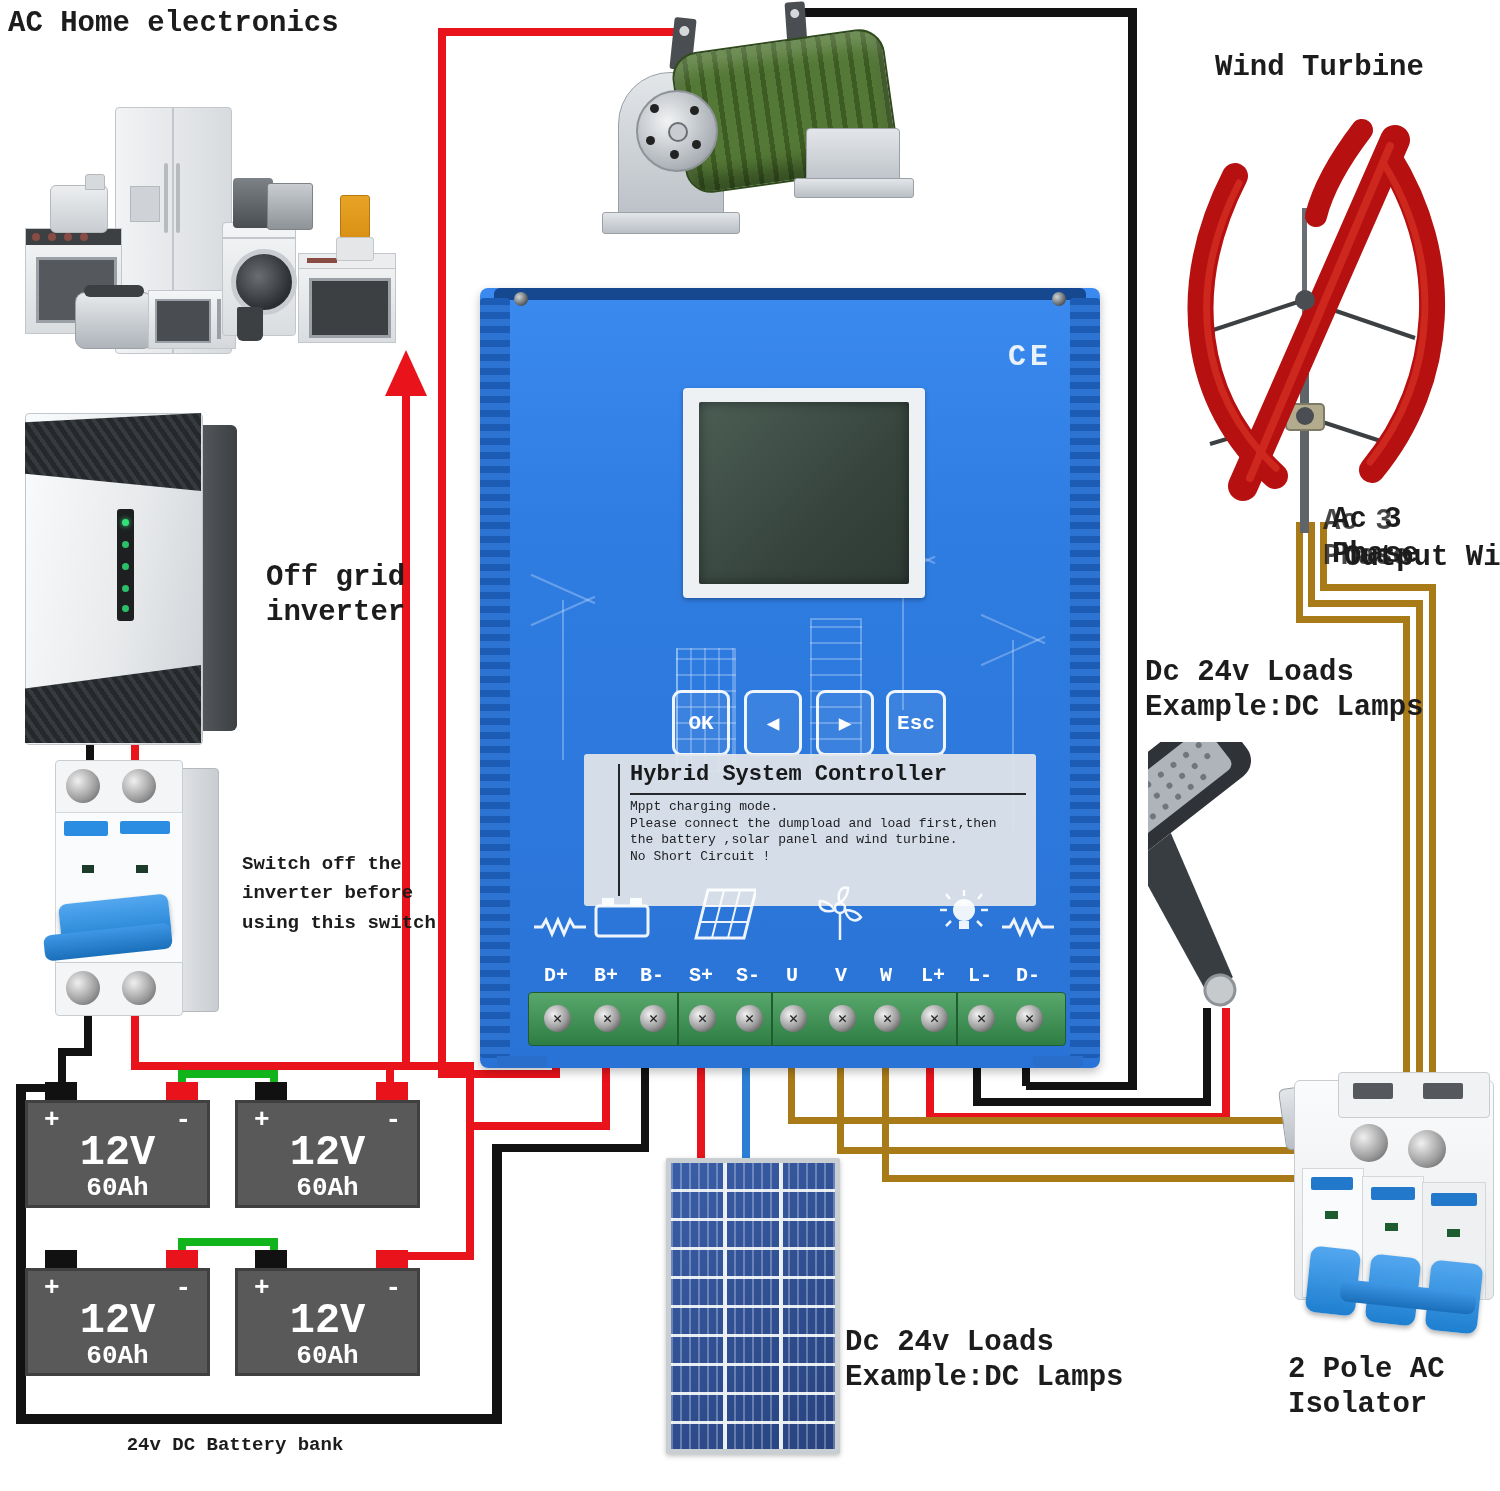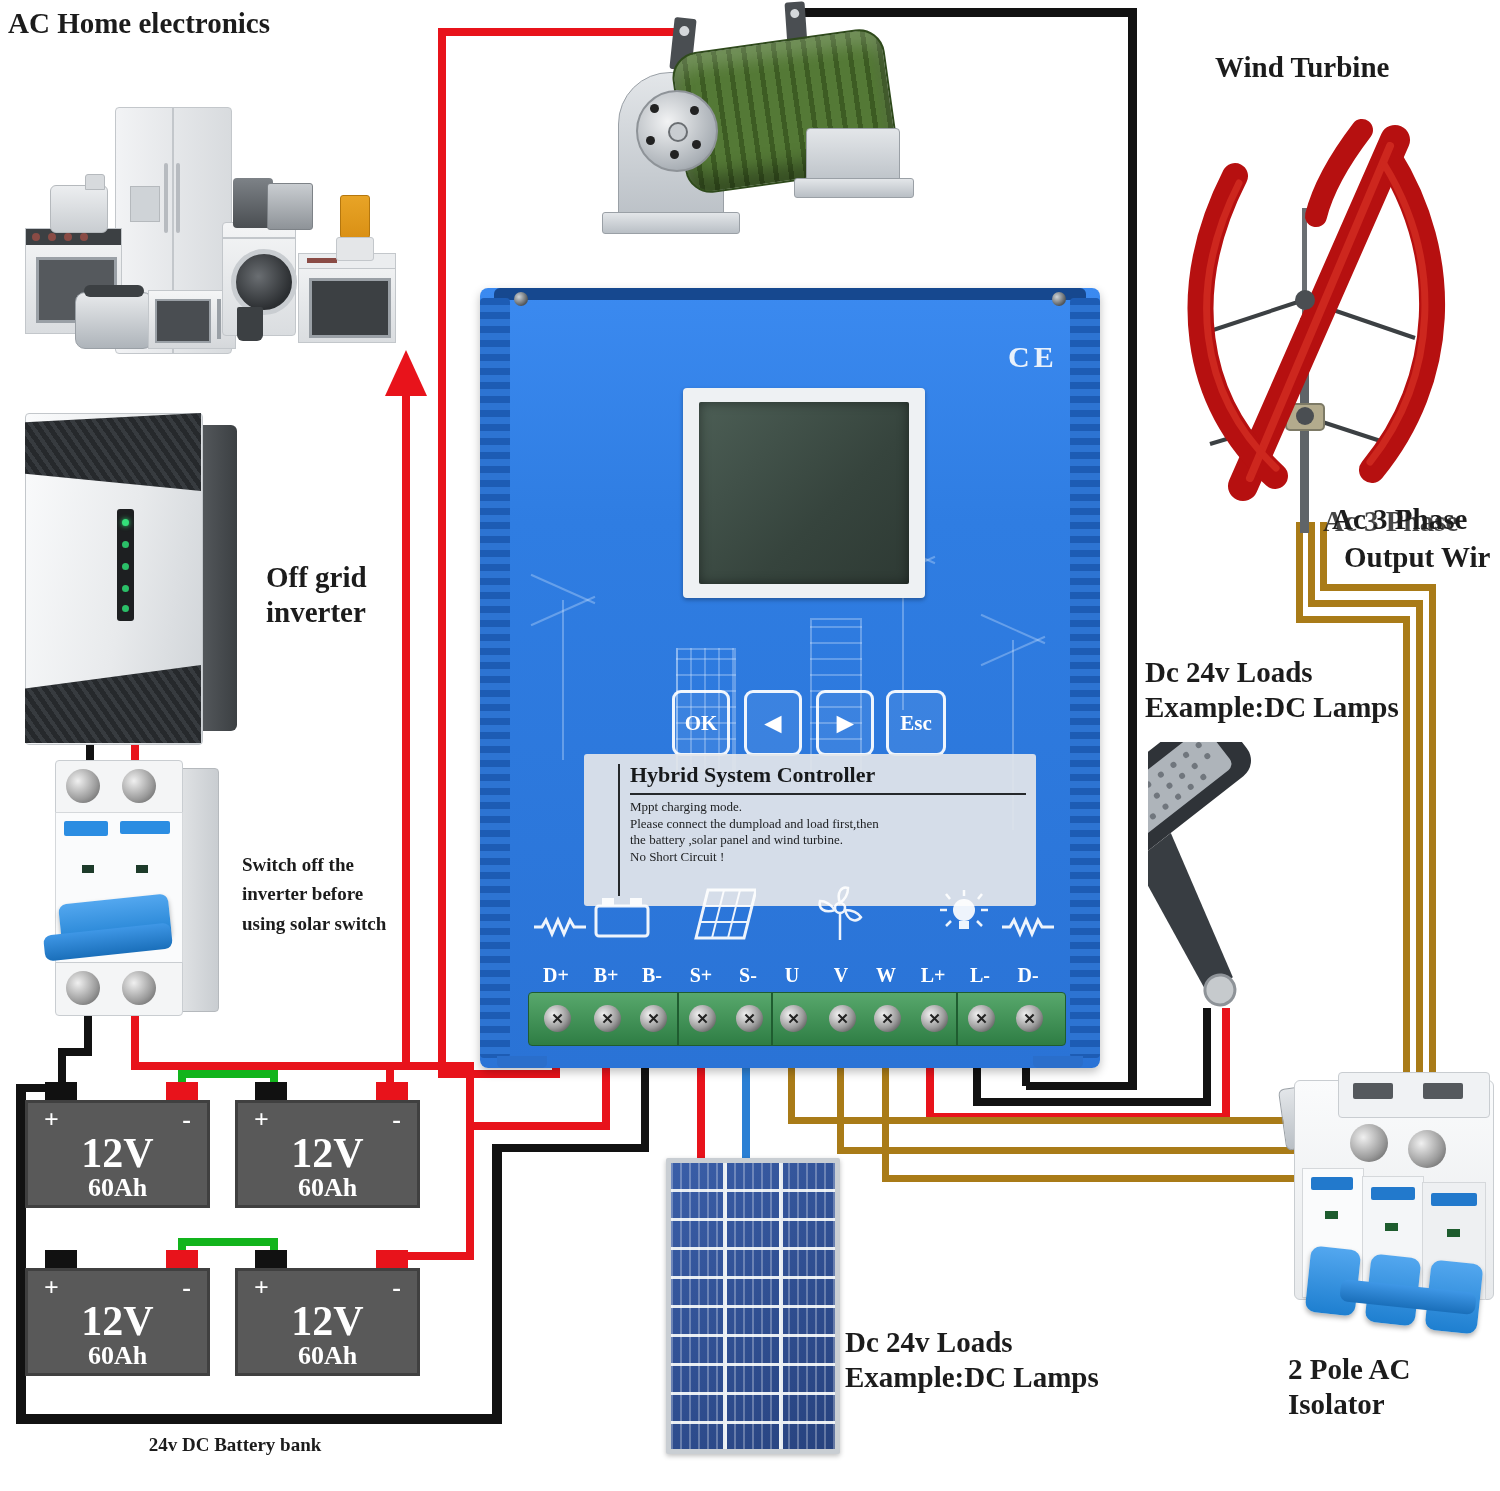--- a/index.html
+++ b/index.html
@@ -1,17 +1,17 @@
 <!DOCTYPE html>
 <html><head>
 <meta charset="utf-8">
 <style>
   html,body{margin:0;padding:0;background:#ffffff;}
   #stage{position:relative;width:1500px;height:1491px;background:#ffffff;overflow:hidden;
-         font-family:Liberation Serif, serif;color:#1a1a1a;}
+         font-family:Liberation Mono, monospace;color:#1a1a1a;}
   .abs{position:absolute;}
   
   .wire{position:absolute;}
   .w-red{background:#e8131b;}
   .w-black{background:#121212;}
   .w-green{background:#12b41c;}
   .w-blue{background:#2a7fd4;}
   .w-brown{background:#a97b18;}
   .arrow-up-red{width:0;height:0;border-left:21px solid transparent;border-right:21px solid transparent;border-bottom:46px solid #e8131b;}
   
@@ -271,21 +271,21 @@
       <div class="abs" style="left:-12px;top:116px;width:128px;height:26px;background:linear-gradient(180deg,#3f97e6,#1a6fba);border-radius:8px;transform:rotate(-6deg);"></div>
     </div>
     <div class="abs" style="left:0;top:202px;width:126px;height:52px;background:#f4f5f6;border:1px solid #c9cdd1;border-radius:0 0 4px 4px;">
       <div class="abs" style="left:10px;top:8px;width:34px;height:34px;border-radius:50%;background:radial-gradient(circle at 35% 35%,#f0f0f0,#9b9b9b 60%,#555);"></div>
       <div class="abs" style="left:66px;top:8px;width:34px;height:34px;border-radius:50%;background:radial-gradient(circle at 35% 35%,#f0f0f0,#9b9b9b 60%,#555);"></div>
     </div>
   </div>
   <div class="cap cap-19" style="left:242px;top:850px;">
     <div>Switch off the</div>
     <div>inverter before</div>
-    <div>using solar switch</div>
+    <div>using this switch</div>
   </div>
 
   <div class="ctrl-body">
     <div class="ctrl-top"></div>
     <div class="ctrl-fin" style="left:0;"></div>
     <div class="ctrl-fin" style="right:0;"></div>
     <div class="ctrl-screw" style="left:34px;top:4px;"></div>
     <div class="ctrl-screw" style="right:34px;top:4px;"></div>
     <div class="ce">CE</div>
 

